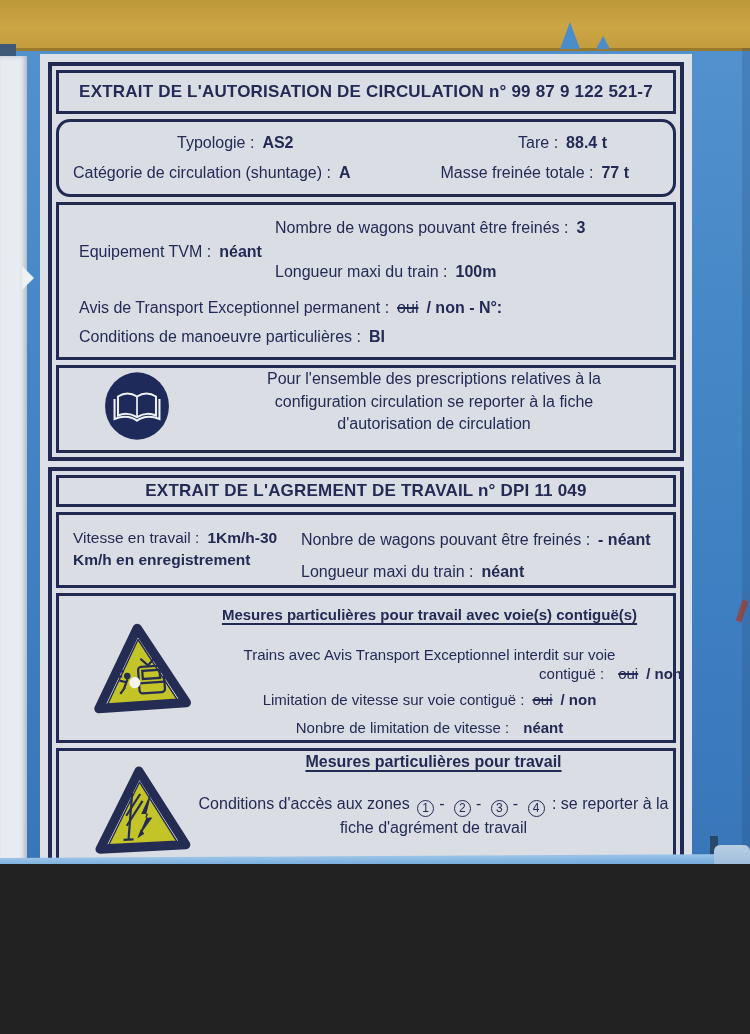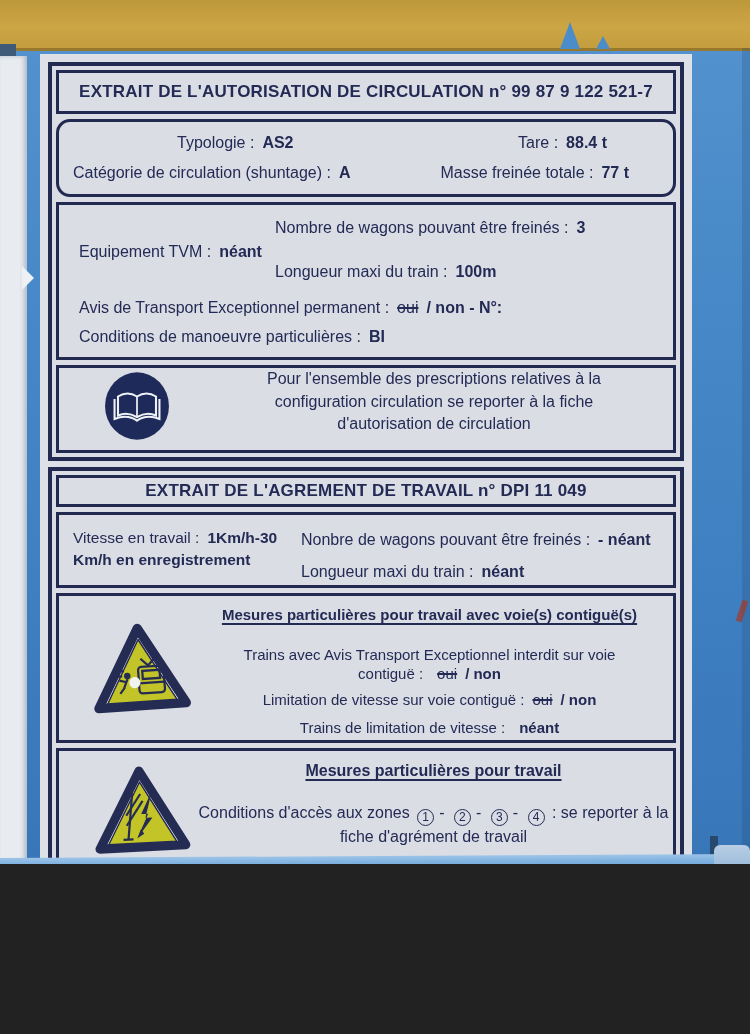--- a/index.html
+++ b/index.html
@@ -64,24 +64,24 @@
   .note-block{flex:1;text-align:center;line-height:1.42;}
   .v-row{height:76px;display:flex;font-size:15.5px;padding:12px 10px 0 14px;box-sizing:border-box;}
   .v-left{width:228px;line-height:22px;}
   .v-right{display:flex;flex-direction:column;gap:10px;line-height:22px;font-size:16px;justify-content:center;}
   .voie{height:150px;font-size:15px;padding-top:10px;box-sizing:border-box;}
   .voie-content{margin-left:118px;width:505px;text-align:center;}
   .warn-wrap{position:absolute;left:30px;top:24px;width:102px;height:96px;}
   .warn-wrap2{position:absolute;left:32px;top:12px;width:100px;height:94px;}
   .u-head{font-weight:bold;text-decoration:underline;text-underline-offset:3px;text-decoration-thickness:1.5px;white-space:nowrap;}
   .voie-l1a{margin-top:23px;white-space:nowrap;}
-  .voie-l1b{margin-top:2px;}
+  .voie-l1b{margin-top:2px;text-align:right;}
   .voie-l2{margin-top:9px;white-space:nowrap;}
   .voie-l3{margin-top:11px;}
-  .cat{height:194px;font-size:16px;padding-top:9px;box-sizing:border-box;overflow:hidden;}
+  .cat{height:194px;font-size:16px;padding-top:0;box-sizing:border-box;overflow:hidden;}
   .cat-content{margin-left:122px;width:505px;text-align:center;line-height:22px;}
   .cat-h2{margin-top:6px;}
   .cat-b1{margin-top:20px;white-space:nowrap;}
   .strike{text-decoration:line-through;text-decoration-thickness:2px;}
   .val{font-weight:bold;}
   .sp{display:inline-block;width:8px;}
   .sp2{display:inline-block;width:14px;}
   .zone{display:inline-flex;width:17px;height:17px;border:1.7px solid #232b55;border-radius:50%;
     align-items:center;justify-content:center;font-size:12px;vertical-align:-3px;box-sizing:border-box;margin:0 3px;}
   .zsep{margin:0 2px;}
@@ -217,21 +217,21 @@
         <div class="voie-content">
           <div class="u-head">Mesures  particulières pour travail avec voie(s) contiguë(s)</div>
           <div class="voie-l1a">Trains avec Avis Transport Exceptionnel interdit sur voie</div>
           <div class="voie-l1b">
             <span>contiguë :</span><span class="sp2"></span><span class="strike">oui</span><span class="sp"></span><span class="val">/ non</span>
           </div>
           <div class="voie-l2">
             <span>Limitation de vitesse sur voie contiguë :</span><span class="sp"></span><span class="strike">oui</span><span class="sp"></span><span class="val">/ non</span>
           </div>
           <div class="voie-l3">
-            <span>Trains de limitation de vitesse :</span><span class="sp2"></span><span class="val">néant</span>
+            <span>Nonbre de limitation de vitesse :</span><span class="sp2"></span><span class="val">néant</span>
           </div>
         </div>
       </div>
 
       <div class="sec cat">
         <div class="warn-wrap2">
           <svg width="100" height="94" viewBox="0 0 100 94" style="transform:rotate(-3deg);">
             <path d="M50,8 L93,84 L7,84 Z" fill="#ffffff" stroke="#252c54" stroke-width="9" stroke-linejoin="round"></path>
             <path d="M50,19 L84,80 L16,80 Z" fill="#c3c427" stroke="#252c54" stroke-width="1.5" stroke-linejoin="round"></path>
             <g stroke="#252c54" stroke-width="2.2" fill="none">

